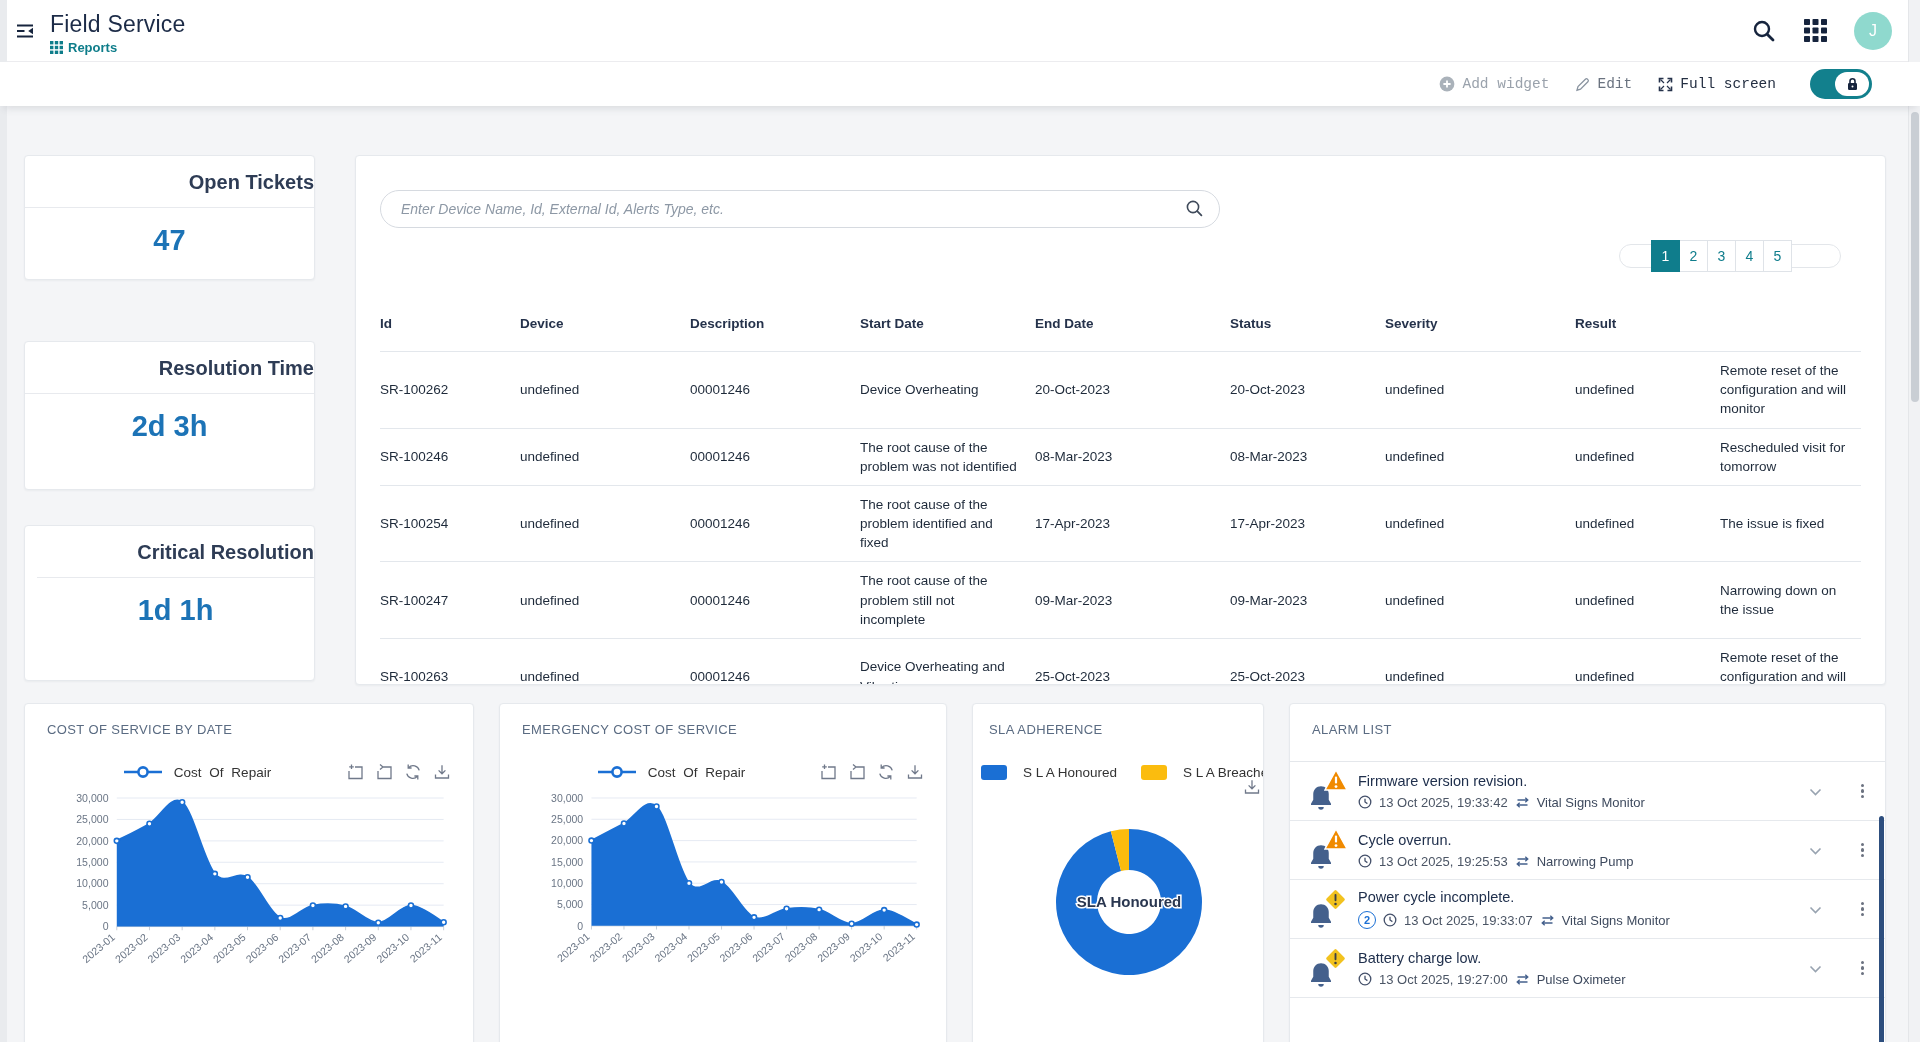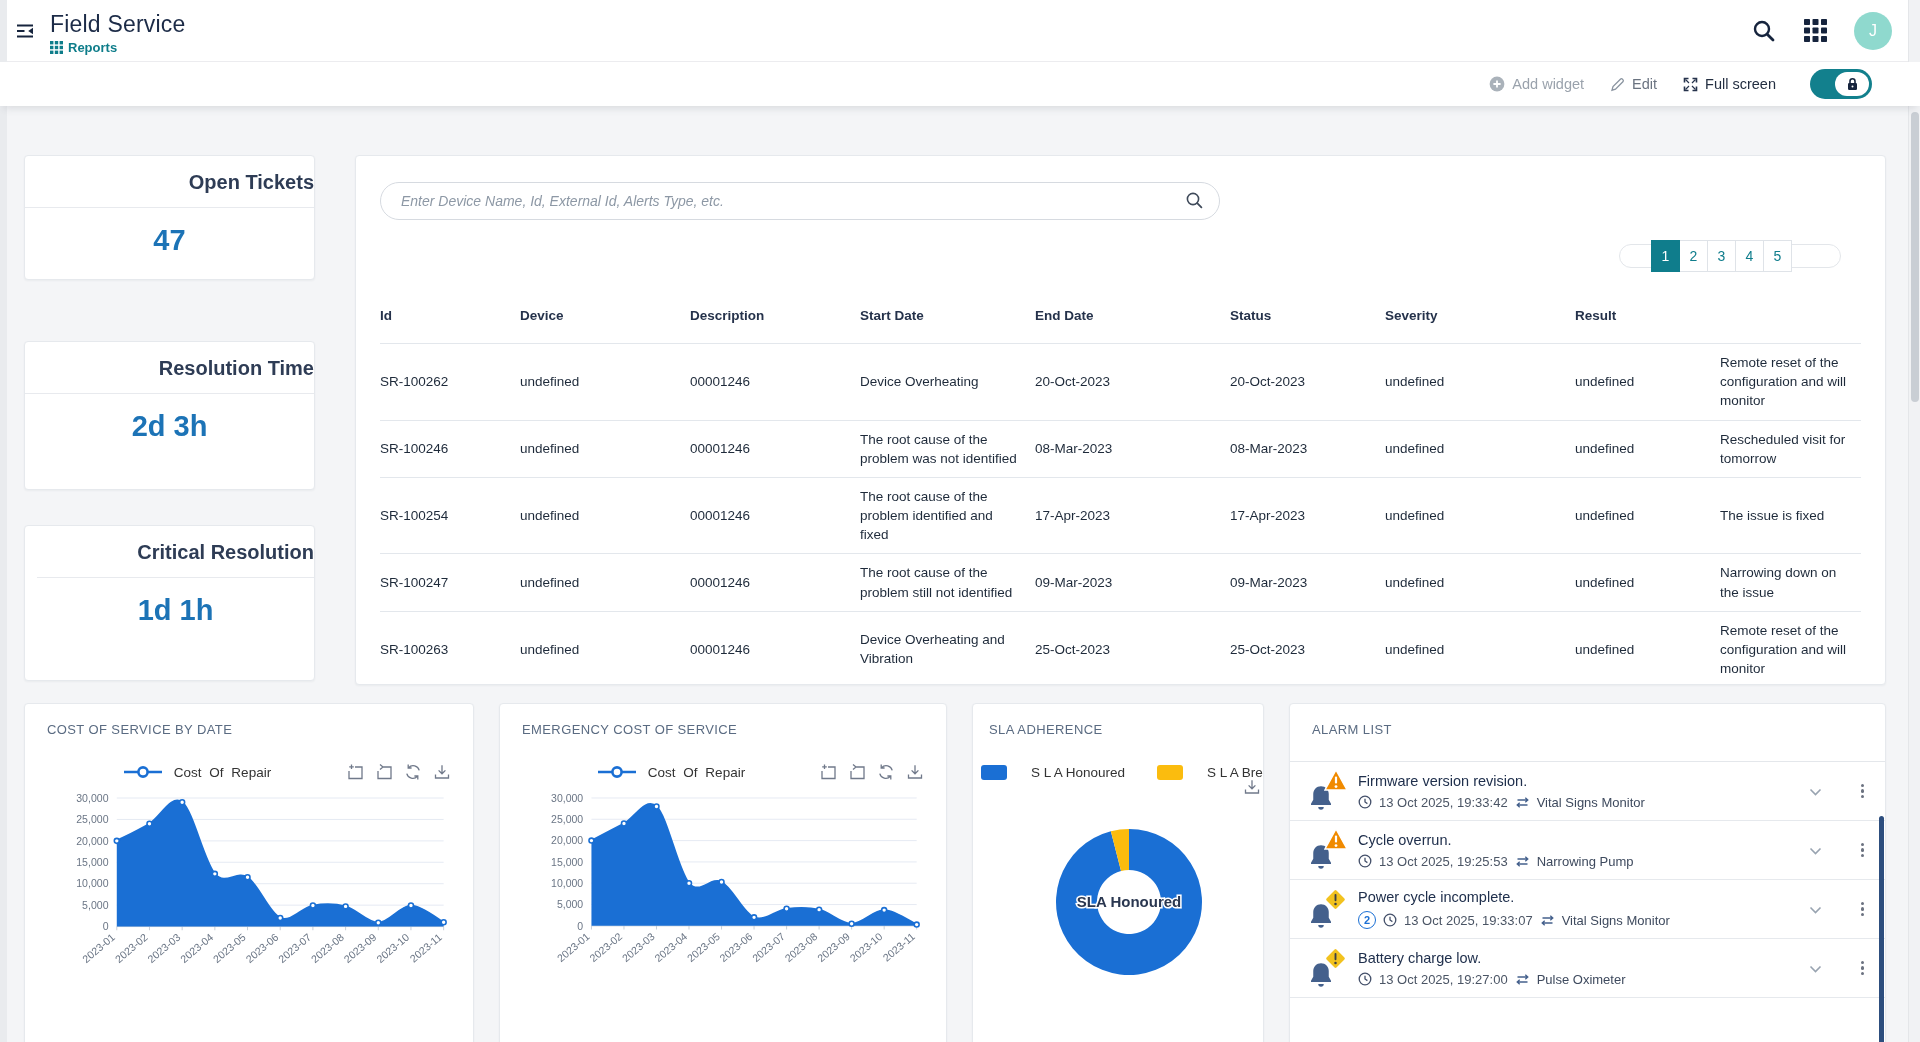--- a/index.html
+++ b/index.html
@@ -16,21 +16,21 @@
   .breadcrumb { display:flex; align-items:center; gap:5px; margin-top:3px; }
   .breadcrumb span { font-size:13px; color:#0e7d8a; font-weight:bold; }
   .header-right { display:flex; align-items:center; gap:26px; }
   .icon-btn { cursor:pointer; display:flex; align-items:center; }
   .avatar { width:38px; height:38px; border-radius:50%; background:#8fd9ce; color:#fff;
     display:flex; align-items:center; justify-content:center; font-size:16px; cursor:pointer; }
 
   
   .action-bar { height:44px; background:#fff; display:flex; align-items:center; justify-content:flex-end;
     gap:26px; padding-right:48px; box-shadow:0 6px 8px -4px rgba(60,70,90,.16); position:relative; z-index:5; }
-  .action-item { display:flex; align-items:center; gap:7px; font-size:14.5px; cursor:pointer; }
+  .action-item { display:flex; align-items:center; gap:7px; font-size:14.5px; cursor:pointer;font-family:Liberation Mono, monospace; }
   .action-item.disabled { color:#9aa2ac; }
   .action-item.mid { color:#6a7380; }
   .action-item.dark { color:#242f42;justify-content:flex-end; }
   .toggle { width:62px; height:30px; border-radius:15px; background:#12808d; position:relative; cursor:pointer; margin-left:8px; }
   .toggle-thumb { position:absolute; right:3px; top:3px; width:34px; height:24px; border-radius:12px;
     background:#fff; display:flex; align-items:center; justify-content:center; }
 
   
   main { padding:49px 34px 0 24px; }
   .row { display:flex; }
@@ -41,21 +41,21 @@
   
   .kpi-col { width:291px; display:flex; flex-direction:column; }
   .kpi-card { text-align:center; overflow:hidden; }
   .kpi-card:nth-child(1){ height:125px; margin-bottom:61px; }
   .kpi-card:nth-child(2){ height:149px; margin-bottom:35px; }
   .kpi-card:nth-child(3){ height:156px;padding-left:12px; }
   .kpi-label { font-size:20px; font-weight:bold; color:#2e3c55; padding:15px 0 13px; border-bottom:1px solid #e8eaee;text-align:right; }
   .kpi-value { font-size:29px; font-weight:bold; color:#1c73b6; padding-top:16px; }
 
   
-  .table-card { flex:1; height:530px; padding:26px 24px 0; overflow:hidden; position:relative; }
+  .table-card { flex:1; height:530px; padding:34px 24px 0; overflow:hidden; position:relative; }
   .search-wrap { position:relative; width:840px; }
   .search-input { width:100%; height:38px; border:1px solid #d6dae0; border-radius:19px; padding:0 44px 0 20px;
     font-size:14px; font-style:italic; color:#3e4a5e; outline:none; background:#fff; font-family:"Liberation Sans", sans-serif; }
   .search-input::placeholder { color:#8d98a5; }
   .search-glass { position:absolute; right:16px; top:9px; cursor:pointer; }
   .pagination { position:absolute; right:44px; top:82px; width:222px; height:36px; }
   .pag-pill { position:absolute; left:0; right:0; top:6px; height:24px; border:1.5px solid #e3e6ea; border-radius:13px; background:#fff; }
   .pag-pages { position:absolute; left:33px; top:2px; display:flex; }
   .pag-page { width:29px; height:32px; border:1px solid #dfe3e8; margin-left:-1px; background:#fff;
     display:flex; align-items:center; justify-content:center; font-size:14px; color:#0f7d8c; cursor:pointer; position:relative; }
@@ -74,21 +74,21 @@
   .chart-top { display:flex; align-items:center; margin-top:26px; }
   .chart-legend { flex:1; display:flex; align-items:center; justify-content:center; gap:10px; cursor:pointer; }
   .chart-legend span { font-size:13.5px; color:#333; word-spacing:4px; }
   .toolbox { display:flex; gap:11px; }
   .toolbox svg { cursor:pointer; }
   .chart-svg { width:100%; margin-top:6px; }
   svg text.tick { font-size:11.5px; fill:#6a7585; font-family:"Liberation Sans", sans-serif; }
 
   
   .sla-card { width:292px; height:420px; padding:18px 0 0 16px; overflow:hidden; position:relative; }
-  .sla-legend { display:flex; align-items:center; gap:24px; margin-top:28px; white-space:nowrap; overflow:hidden; margin-left:-8px; }
+  .sla-legend { display:flex; align-items:center; gap:16px; margin-top:28px; white-space:nowrap; overflow:hidden; margin-left:-8px; }
   .sla-swatch { width:26px; height:15px; border-radius:3px; flex:0 0 auto; cursor:pointer; }
   .sla-legend span { font-size:13.5px; color:#333; margin-right:8px; }
   .sla-dl { position:absolute; right:2px; top:74px; }
   .donut-label { font-size:15px; font-weight:bold; fill:#2a3750; stroke:#fff; stroke-width:3px; paint-order:stroke;
     font-family:"Liberation Sans", sans-serif; }
 
   
   .alarm-card { flex:1; height:420px; padding:18px 0 0; overflow:hidden; position:relative; }
   .alarm-title { padding:0 22px; }
   .alarm-divider { border-top:1px solid #e4e7eb; margin-top:24px; }
@@ -286,21 +286,21 @@
                 <div>17-Apr-2023</div>
                 <div>17-Apr-2023</div>
                 <div>undefined</div>
                 <div>undefined</div>
                 <div>The issue is fixed</div>
               </div>
               <div class="tbl-row">
                 <div>SR-100247</div>
                 <div>undefined</div>
                 <div>00001246</div>
-                <div>The root cause of the problem still not identified</div>
+                <div>The root cause of the problem still not incomplete</div>
                 <div>09-Mar-2023</div>
                 <div>09-Mar-2023</div>
                 <div>undefined</div>
                 <div>undefined</div>
                 <div>Narrowing down on the issue</div>
               </div>
               <div class="tbl-row">
                 <div>SR-100263</div>
                 <div>undefined</div>
                 <div>00001246</div>

